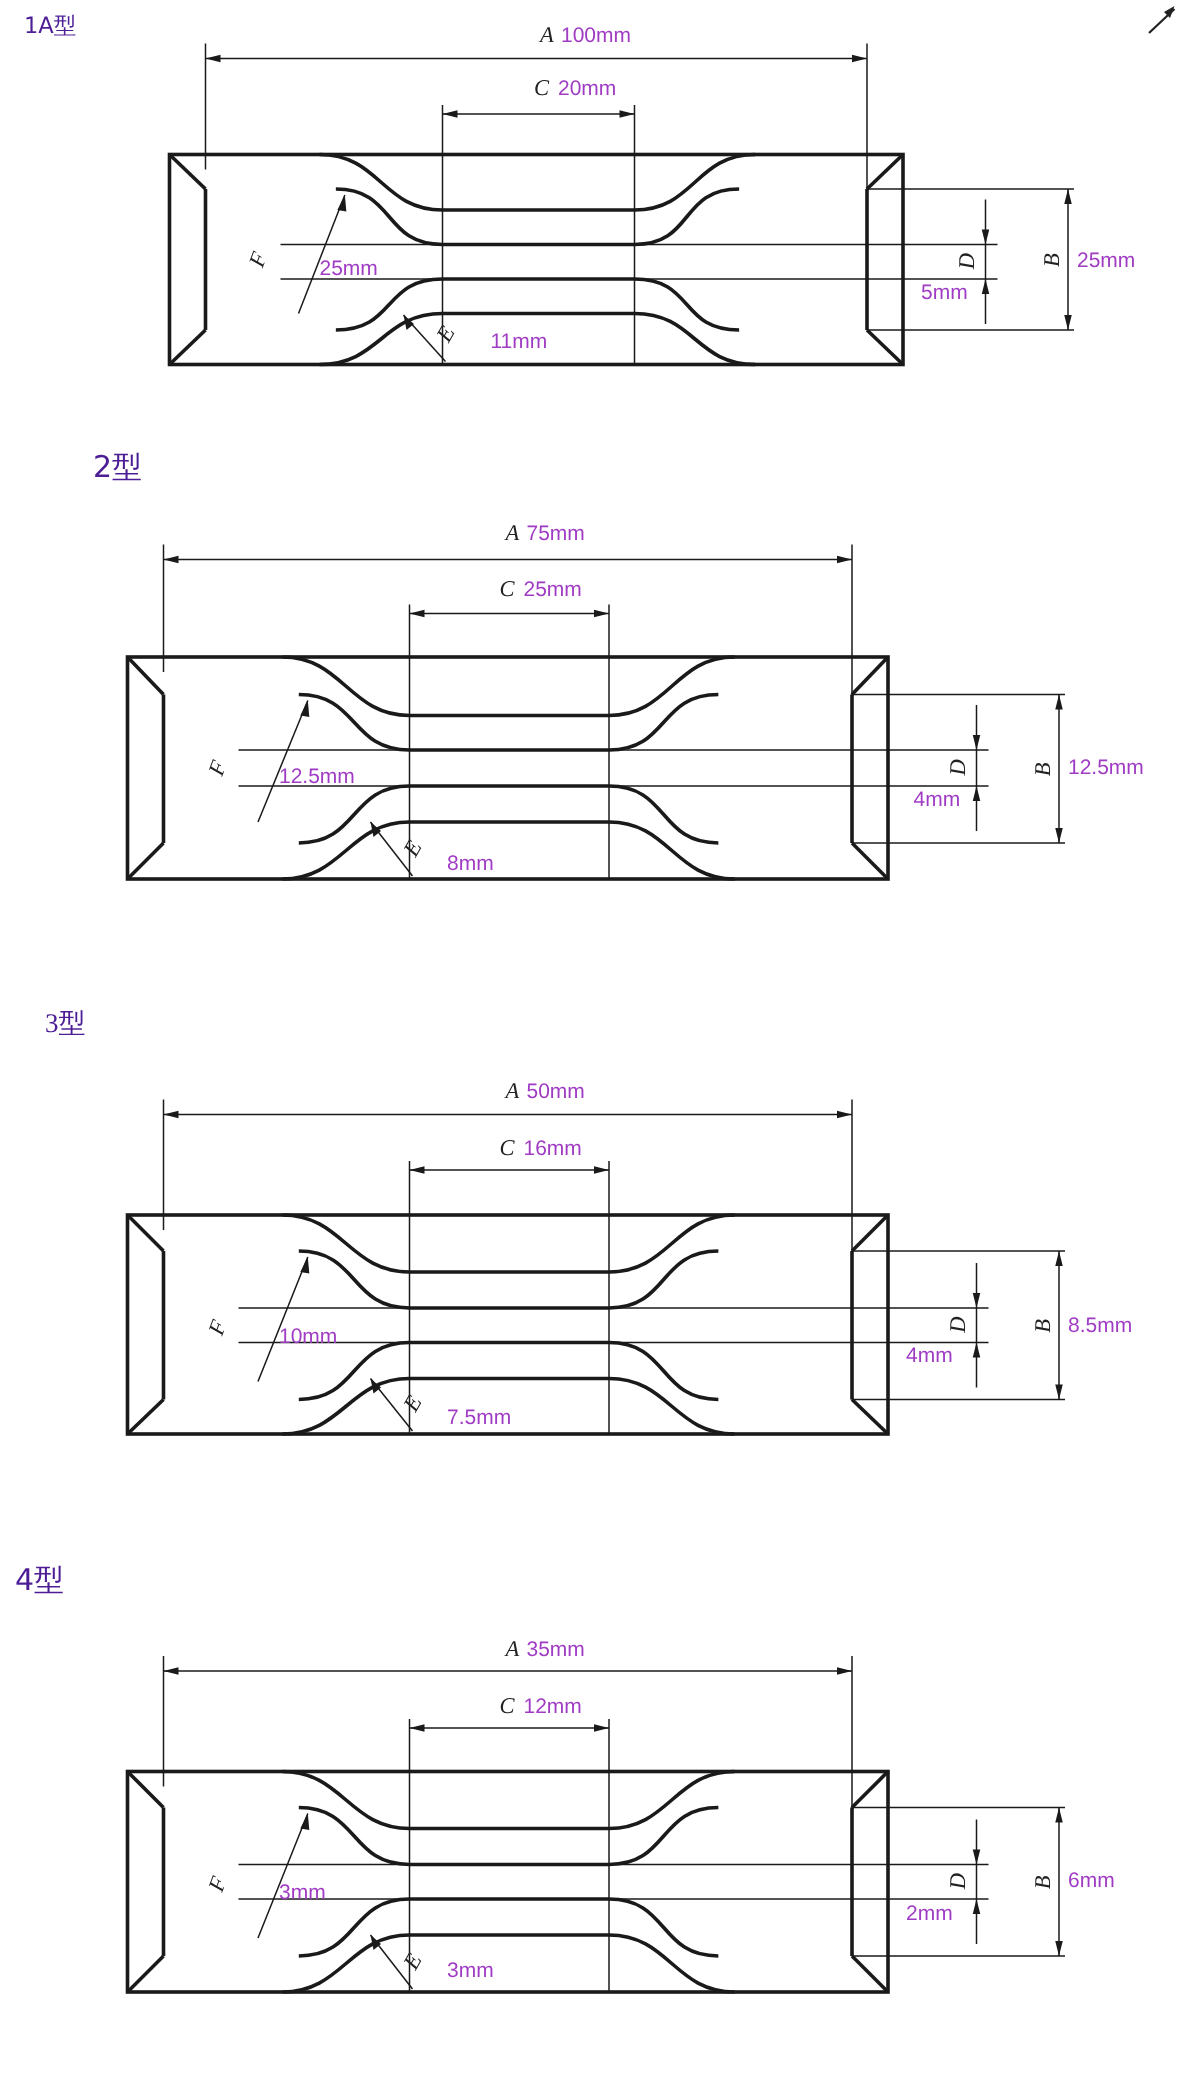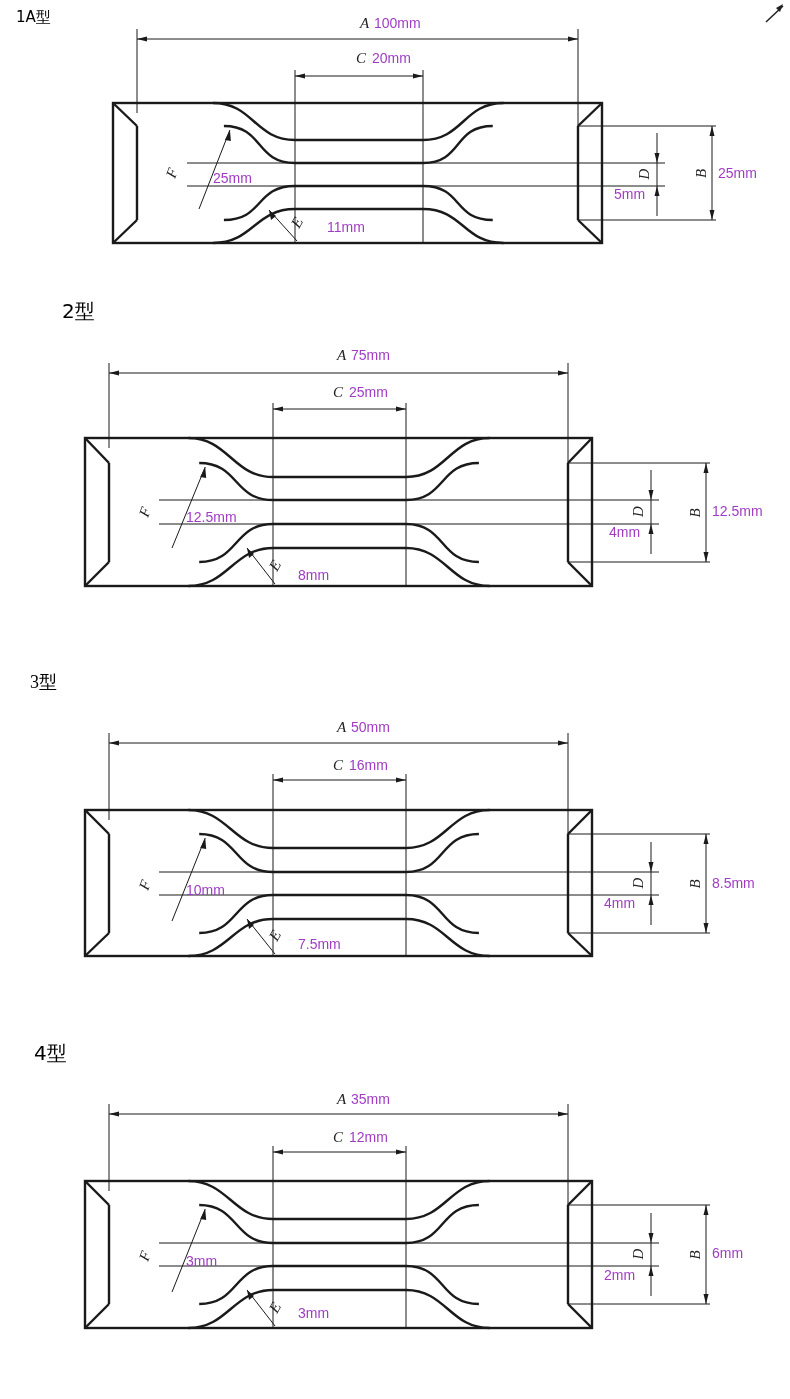--- a/index.html
+++ b/index.html
@@ -1,18 +1,18 @@
 <!DOCTYPE html>
 <html><head>
 <meta charset="utf-8">
 <style>
   html, body { margin: 0; padding: 0; background: #ffffff; }
   body { width: 790px; height: 1399px; position: relative; overflow: hidden;
          font-family: "Liberation Sans", sans-serif; }
-  .type-label { position: absolute; color: #000000; font-family: "DejaVu Sans", sans-serif; text-align: right; }
+  .type-label { position: absolute; color: #4c1d95; font-family: "DejaVu Sans", sans-serif; text-align: right; }
   svg { position: absolute; left: 0; top: 0; overflow: visible; }
   .ln { stroke: #1a1a1a; fill: none; }
   .thick { stroke-width: 2.4; }
   .thin { stroke-width: 1; }
   .letter { font-family: "Liberation Serif", serif; font-style: italic; font-size: 15px; fill: #222; }
   .val { font-family: "Liberation Sans", sans-serif; font-size: 14px; fill: #a03cc4; }
 </style>
 </head>
 <body>
 
@@ -172,21 +172,21 @@
         <polygon points="205.2,838 200.2,848 206.2,849" fill="#1a1a1a"></polygon>
         <text x="148" y="891" class="letter" transform="rotate(-70 148 891)">F</text>
         <text x="186" y="895" class="val">10mm</text>
         <line x1="275" y1="954" x2="247" y2="919" class="ln thin"></line>
         <polygon points="247,919 249,929 254,925" fill="#1a1a1a"></polygon>
         <text x="277" y="942" class="letter" transform="rotate(-60 277 942)">E</text>
         <text x="298" y="949" class="val">7.5mm</text>
       </svg>
     </div>
     <div>
-      <div class="type-label" style="left: 10px; top: 1040px; font-size: 20px; margin-left: 24px;">4型</div>
+      <div class="type-label" style="left: 10px; top: 1040px; font-size: 20px;">4型</div>
       <svg width="790" height="1399">
         <rect x="85" y="1181" width="507" height="147" class="ln thick"></rect>
         <line x1="109" y1="1205" x2="109" y2="1304" class="ln thick"></line>
         <line x1="568" y1="1205" x2="568" y2="1304" class="ln thick"></line>
         <line x1="85" y1="1181" x2="109" y2="1205" class="ln thick"></line>
         <line x1="85" y1="1328" x2="109" y2="1304" class="ln thick"></line>
         <line x1="592" y1="1181" x2="568" y2="1205" class="ln thick"></line>
         <line x1="592" y1="1328" x2="568" y2="1304" class="ln thick"></line>
         <path d="M 188.4 1181 C 228.4 1181, 233 1219, 273 1219 L 406 1219 C 446 1219, 449.7 1181, 489.7 1181" class="ln thick"></path>
         <path d="M 199.2 1205 C 239.2 1205, 233 1243, 273 1243 L 406 1243 C 446 1243, 438.9 1205, 478.9 1205" class="ln thick"></path>

